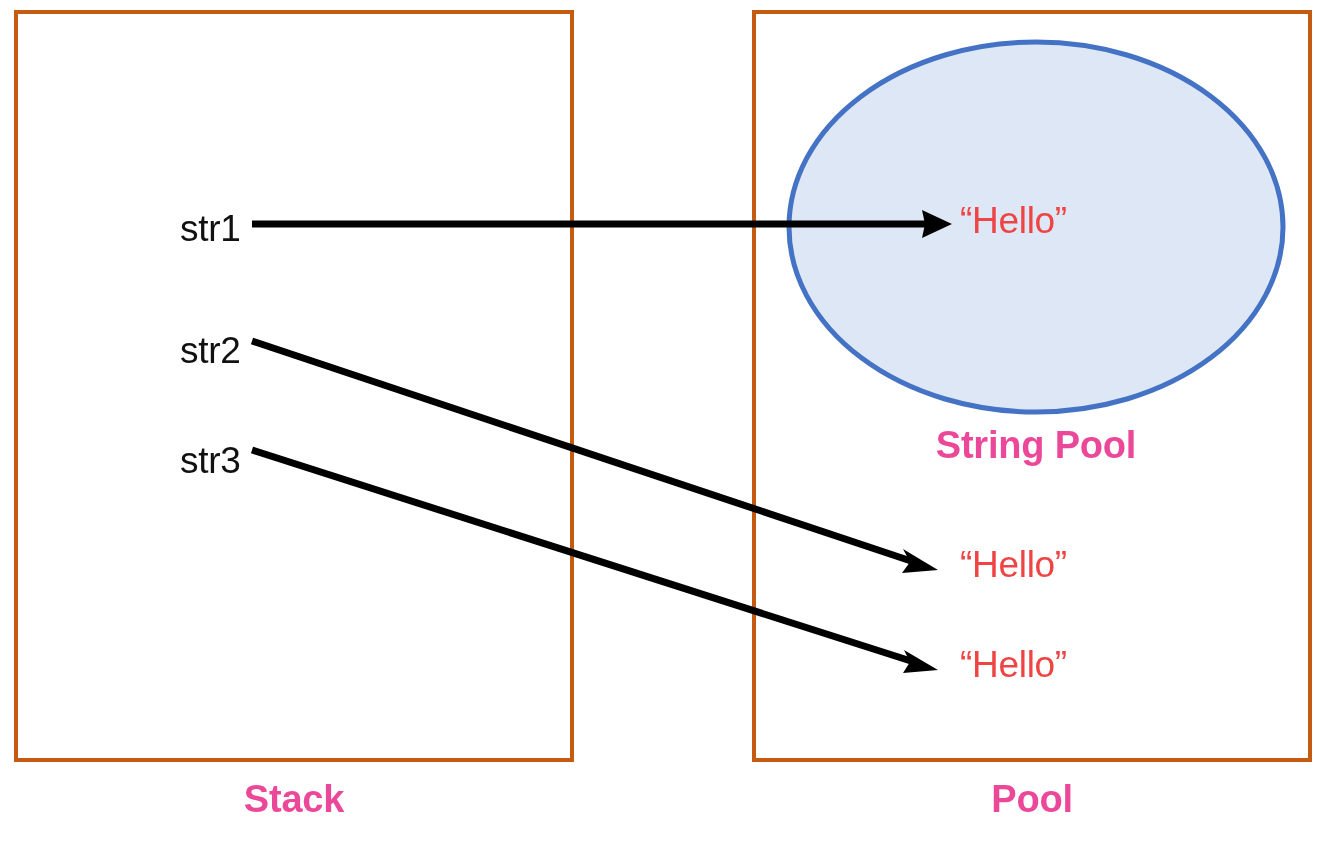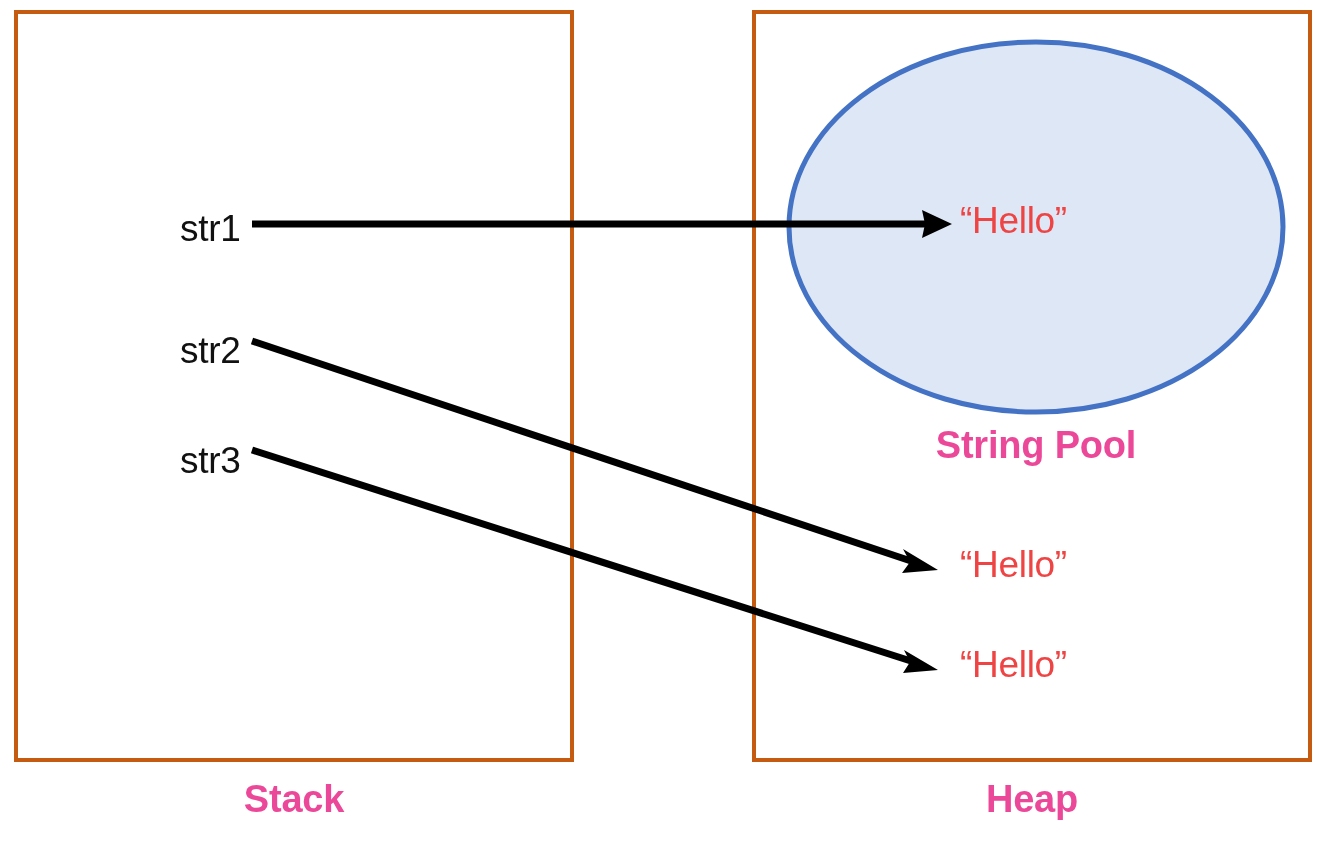--- a/index.html
+++ b/index.html
@@ -136,15 +136,15 @@
   <div class="var-label" id="var-str1">str1</div>
   <div class="var-label" id="var-str2">str2</div>
   <div class="var-label" id="var-str3">str3</div>
 
   <div class="heap-value" id="value-pool">“Hello”</div>
   <div class="heap-value" id="value-heap-1">“Hello”</div>
   <div class="heap-value" id="value-heap-2">“Hello”</div>
 
   <div class="region-label" id="pool-label">String Pool</div>
   <div class="region-label" id="stack-label">Stack</div>
-  <div class="region-label" id="heap-label">Heap</div>
+  <div class="region-label" id="heap-label">Pool</div>
 
 </div>
 
 </body></html>

